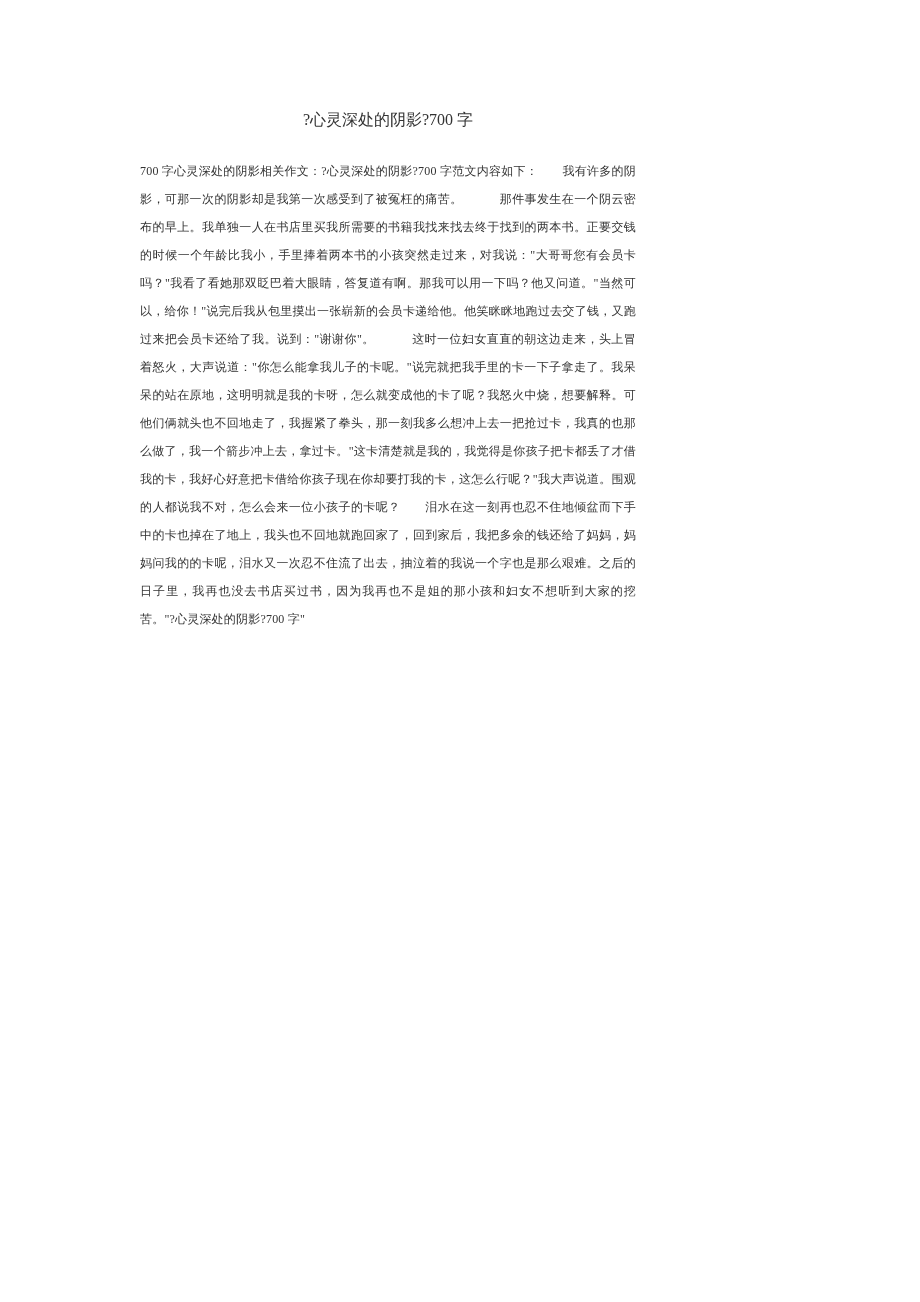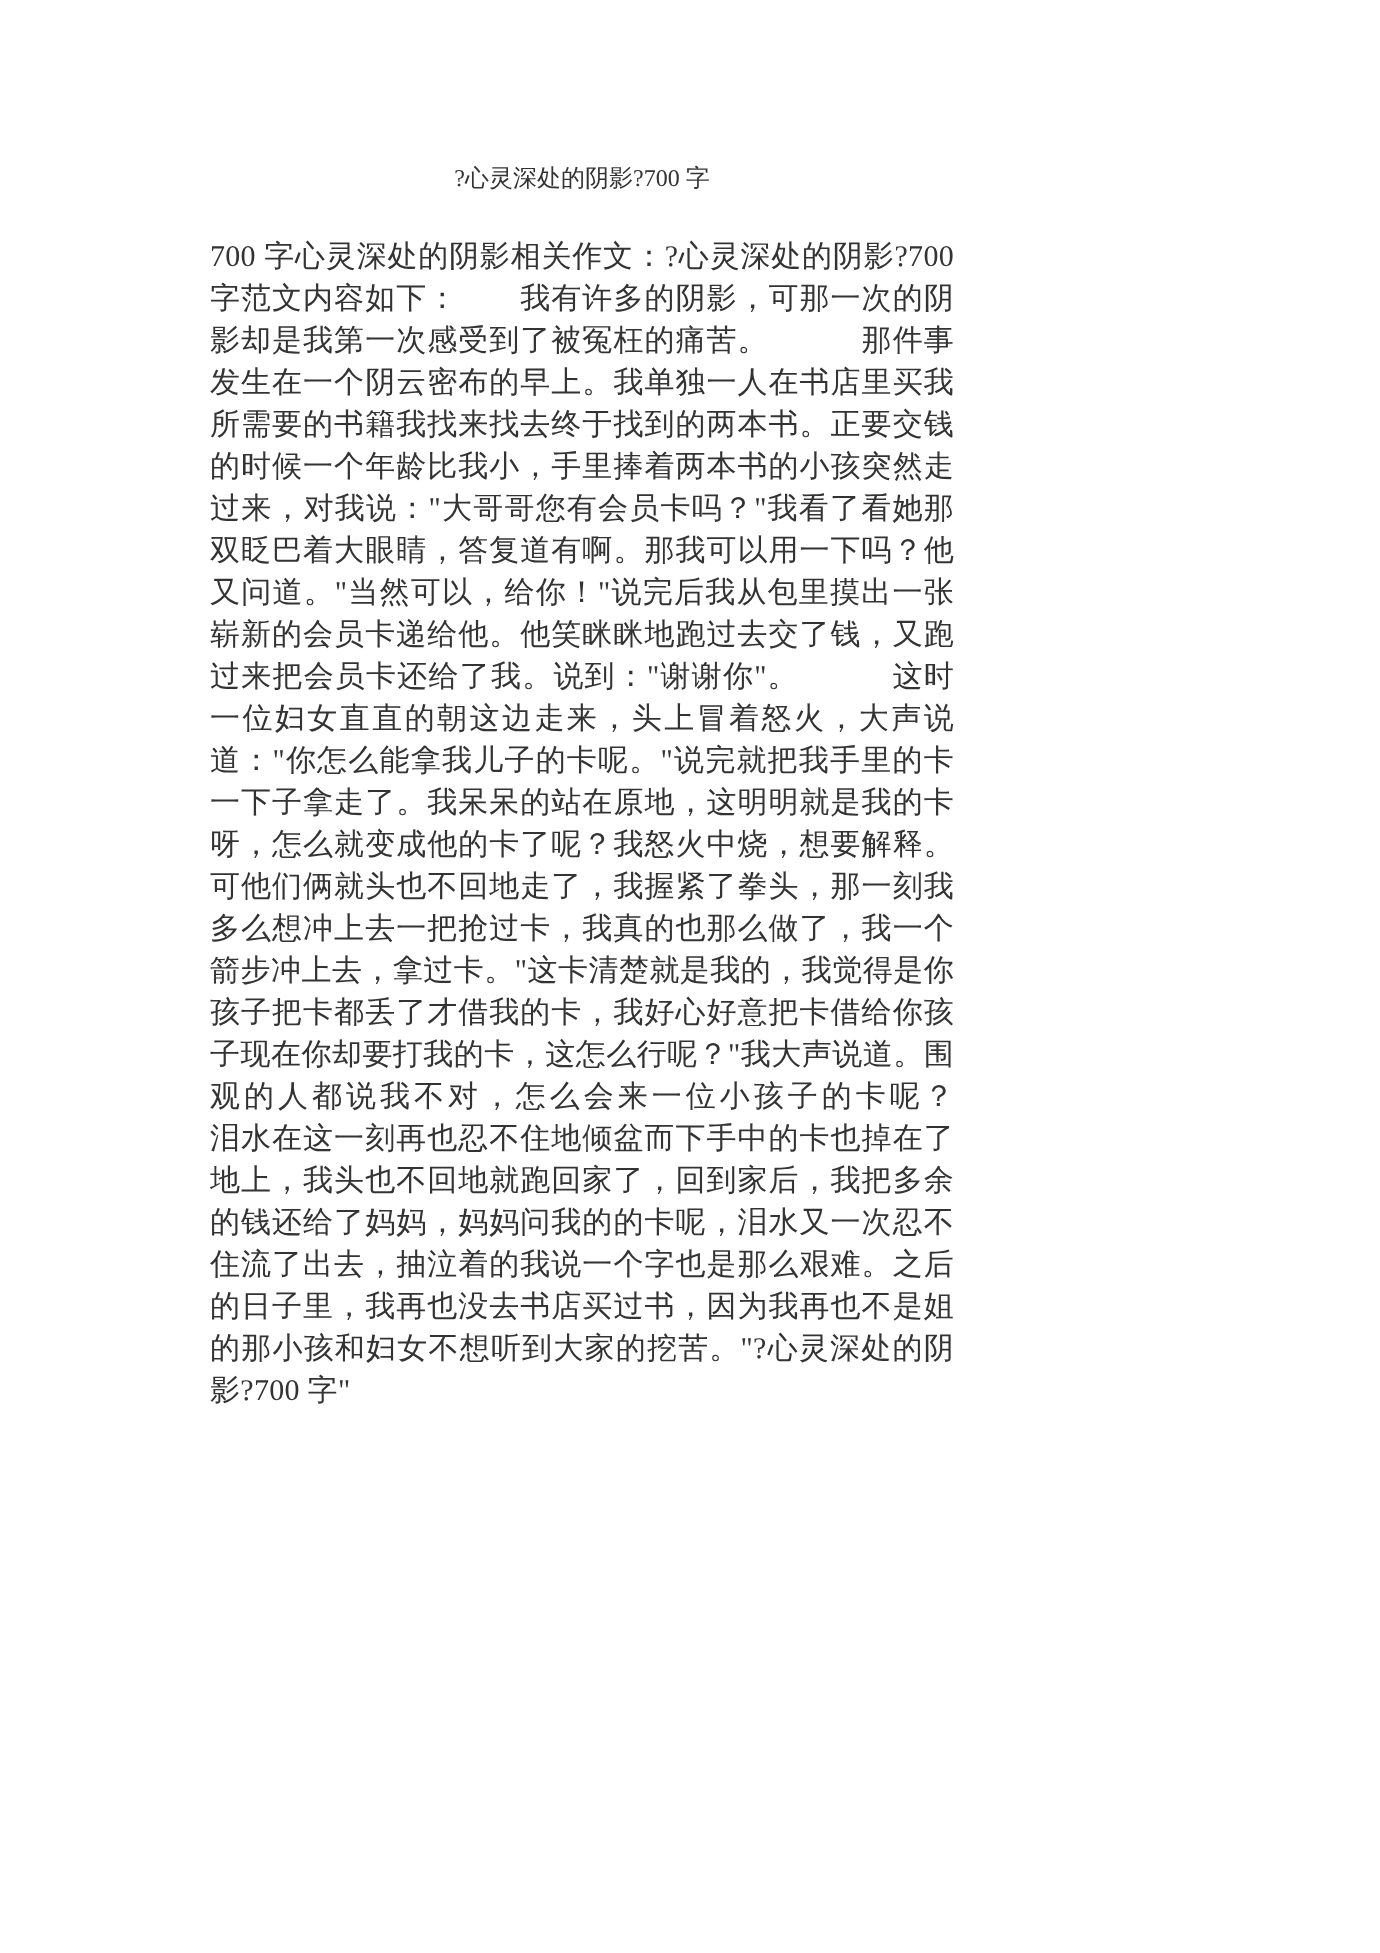--- a/index.html
+++ b/index.html
@@ -20,21 +20,21 @@
     }
     .doc-title {
       font-size: 16px;
       line-height: 28px;
       font-weight: 400;
       text-align: center;
       margin: 0;
       padding: 0;
     }
     .doc-body {
-      font-size: 20px;
+      font-size: 12px;
       line-height: 28px;
       text-align: justify;
       text-justify: inter-ideograph;
       margin: 23px 0 0 0;
       padding: 0;
       letter-spacing: 0.2px;
     }
   </style>
 </head>
 <body>

